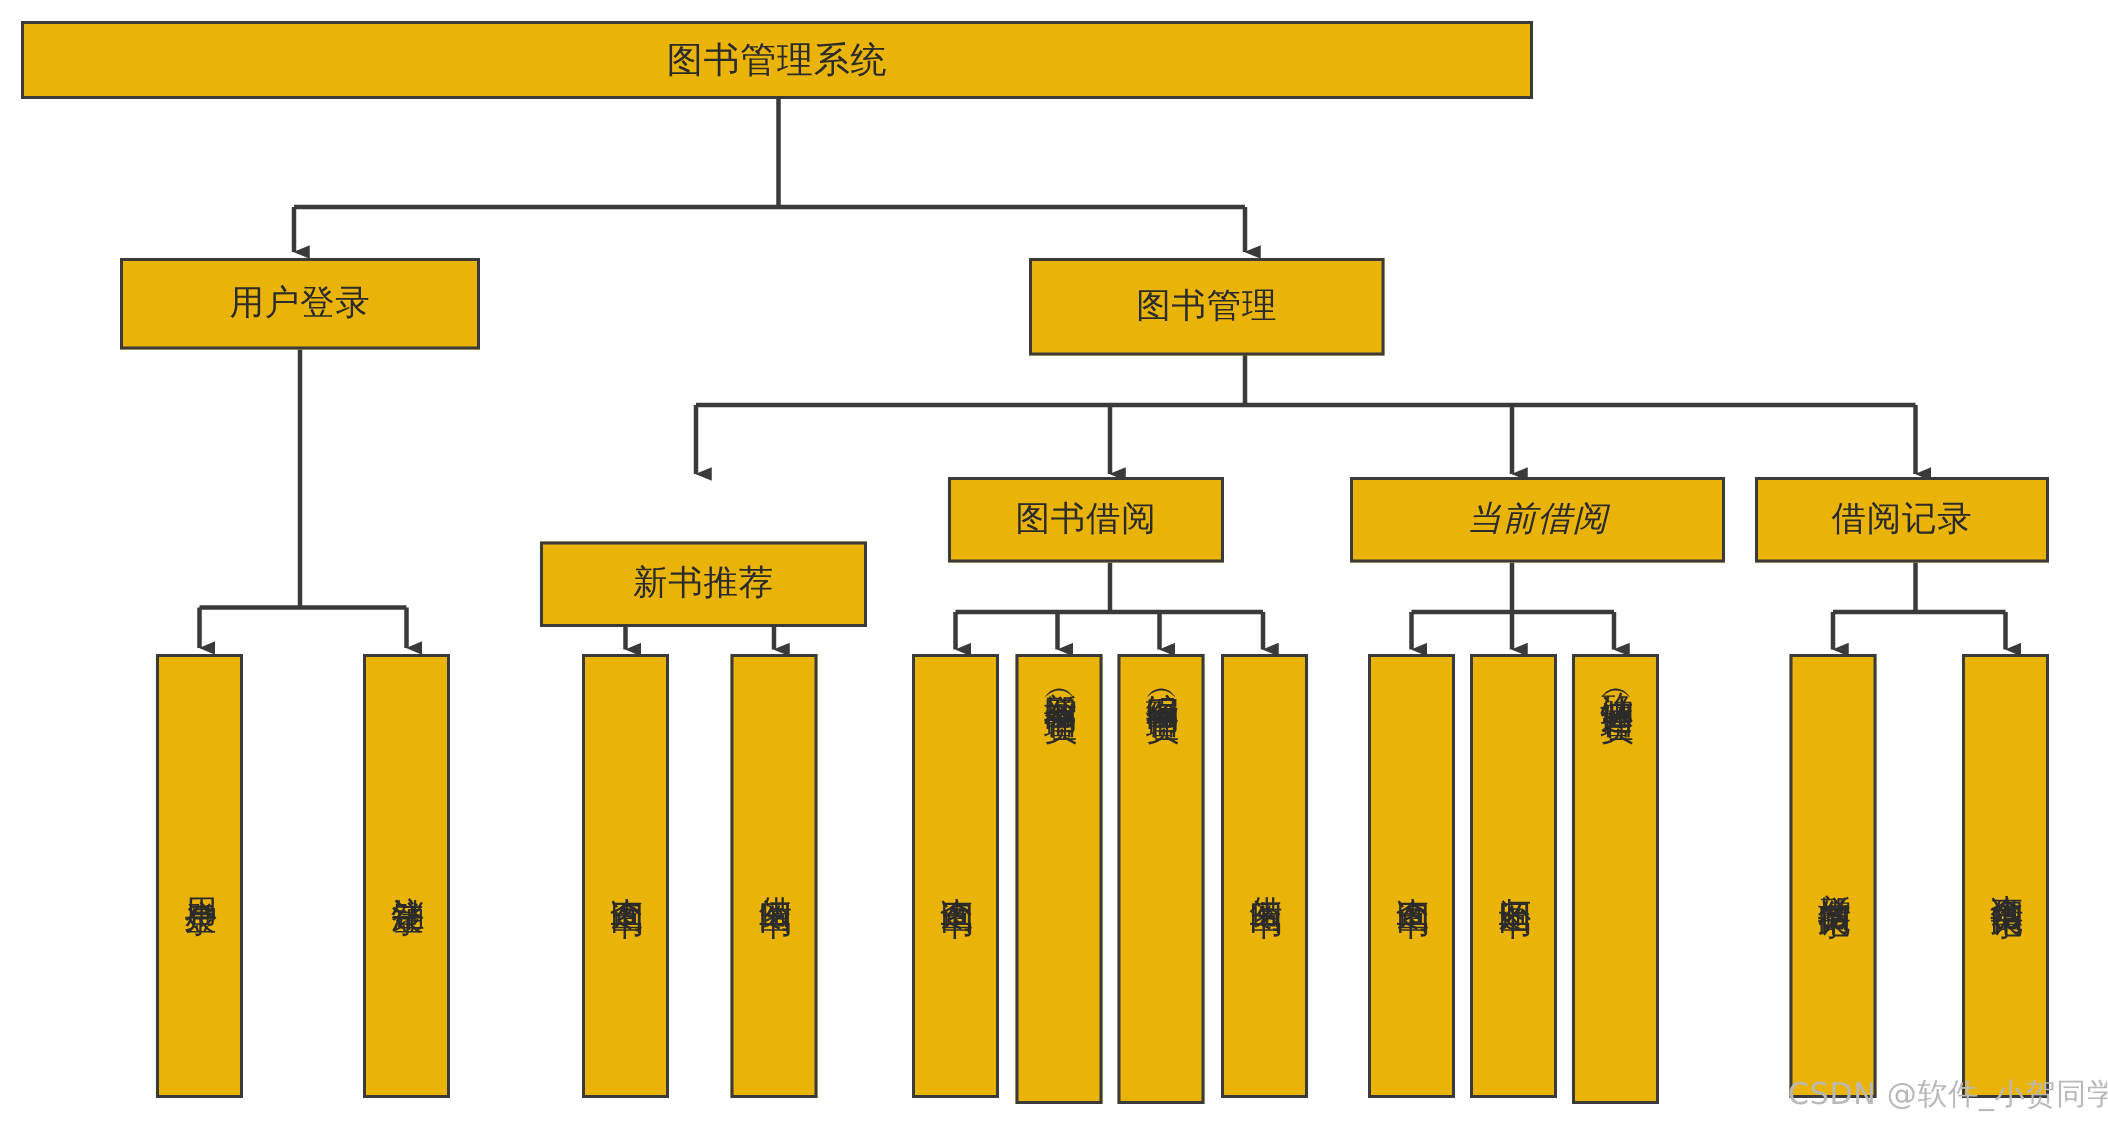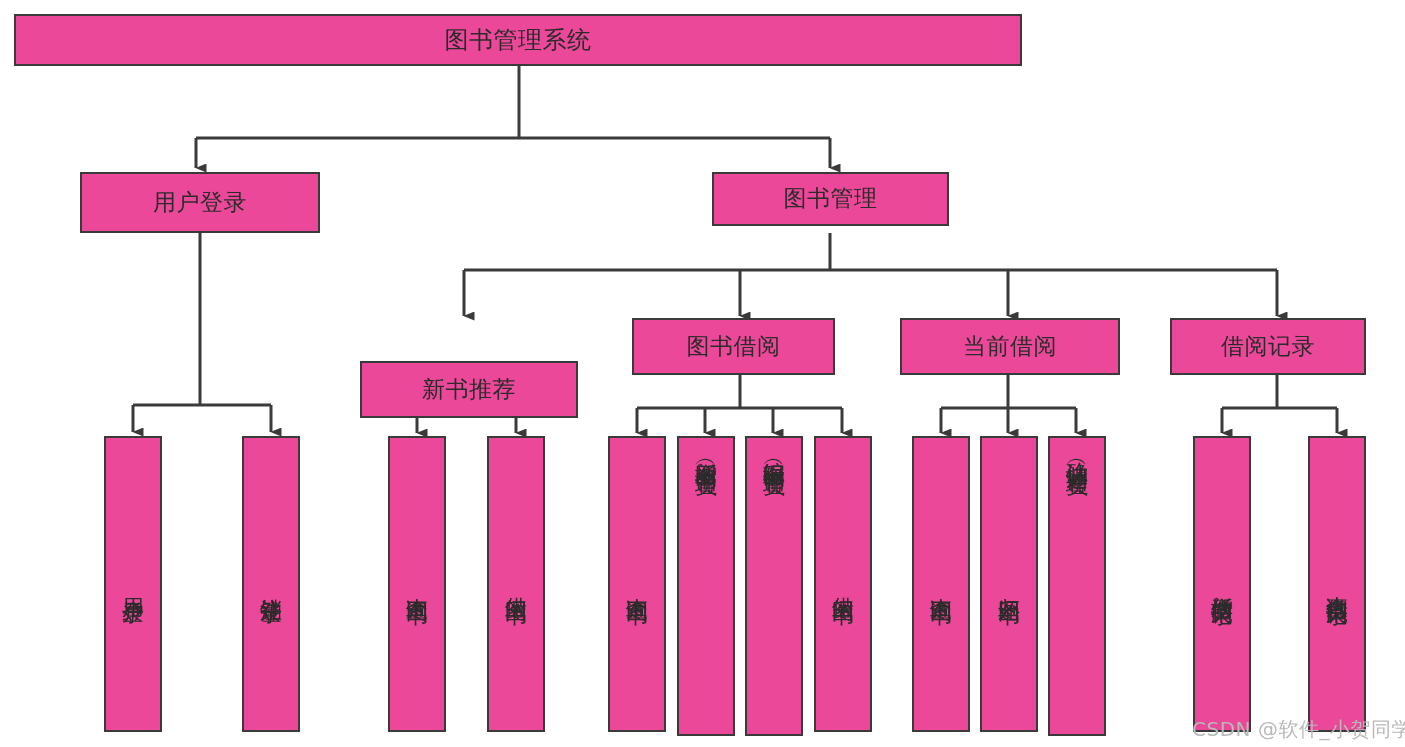--- a/index.html
+++ b/index.html
@@ -21,21 +21,21 @@
     position: absolute;
     left: 0;
     top: 0;
     width: 1405px;
     height: 747px;
     pointer-events: none;
   }
   .node {
     position: absolute;
     box-sizing: border-box;
-    background: #ec4899;
+    background: #eab308;
     border: 2.5px solid #3a3a3a;
     display: flex;
     align-items: center;
     justify-content: center;
     color: #2b2b2b;
     line-height: 1.18;
     text-align: left;
   }
   .node .lbl {
     display: block;
@@ -131,31 +131,31 @@
     </g>
   </svg>
 
   <div class="node root horiz" style="left:14px; top:14px; width:1008px; height:52px;">
     <span class="lbl">图书管理系统</span>
   </div>
 
   <div class="node horiz" style="left:80px; top:172px; width:240px; height:61px;">
     <span class="lbl">用户登录</span>
   </div>
-  <div class="node horiz" style="left:712px; top:172px; width:237px; height:54px;">
+  <div class="node horiz" style="left:686px; top:172px; width:237px; height:65px;">
     <span class="lbl">图书管理</span>
   </div>
 
   <div class="node horiz" style="left:360px; top:318px; width:218px; height:57px;margin-top:43px;">
     <span class="lbl">新书推荐</span>
   </div>
-  <div class="node horiz" style="left:632px; top:318px; width:203px; height:57px;">
+  <div class="node horiz" style="left:632px; top:318px; width:184px; height:57px;">
     <span class="lbl">图书借阅</span>
   </div>
-  <div class="node horiz" style="left:900px; top:318px; width:220px; height:57px;">
+  <div class="node horiz" style="left:900px; top:318px; width:250px; height:57px;font-style:italic;">
     <span class="lbl">当前借阅</span>
   </div>
   <div class="node horiz" style="left:1170px; top:318px; width:196px; height:57px;">
     <span class="lbl">借阅记录</span>
   </div>
 
   <div class="node vert mid" style="left:104px; top:436px; width:58px; height:296px;">
     <span class="lbl">用户登录</span>
   </div>
   <div class="node vert mid" style="left:242px; top:436px; width:58px; height:296px;">

